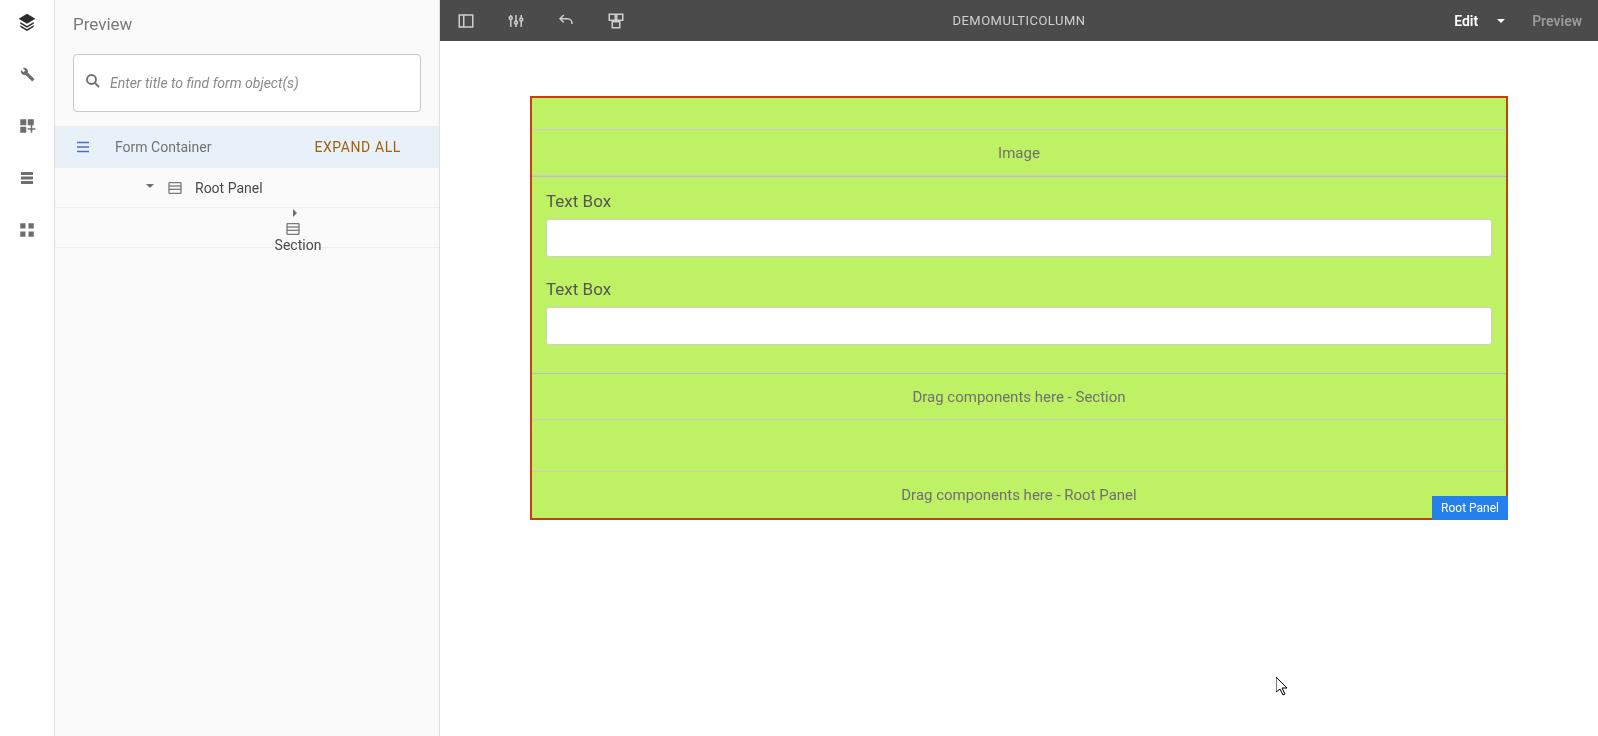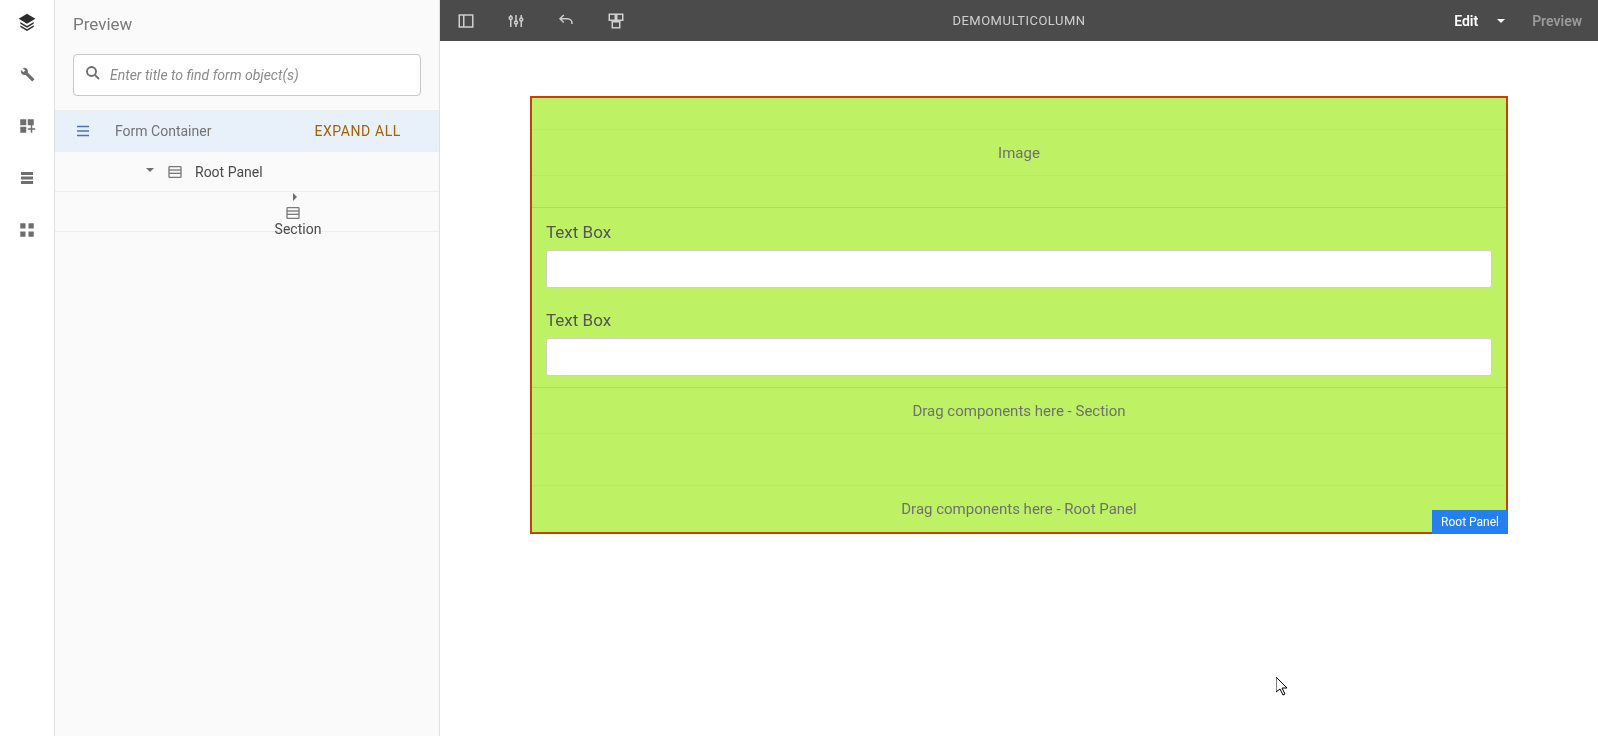--- a/index.html
+++ b/index.html
@@ -52,21 +52,21 @@
     }
     .search-wrap {
       padding: 8px 18px 14px 18px;
     }
     .search-box {
       display: flex;
       align-items: center;
       border: 1px solid #c8c8c8;
       border-radius: 4px;
       background: #fff;
-      height: 42px;
+      height: 58px;
       padding: 0 10px;
     }
     .search-box input {
       border: none;
       outline: none;
       flex: 1;
       font-size: 14px;
       font-style: italic;
       color: #555;
       background: transparent;
@@ -206,22 +206,21 @@
       align-items: center;
       justify-content: center;
       color: #707070;
       font-size: 15px;
       border-bottom: 1px solid #ccc;
     }
     .section-block {
       border: 1px solid #bfbfbf;
       border-left: none;
       border-right: none;
-      padding: 14px 14px 3px 14px;
-      margin-top: 31px;
+      padding: 14px 14px 20px 14px;
     }
     .field-group {
       margin-bottom: 22px;
     }
     .field-group:last-child { margin-bottom: 8px; }
     .field-label {
       font-size: 17px;
       color: #555;
       margin-bottom: 8px;
     }

